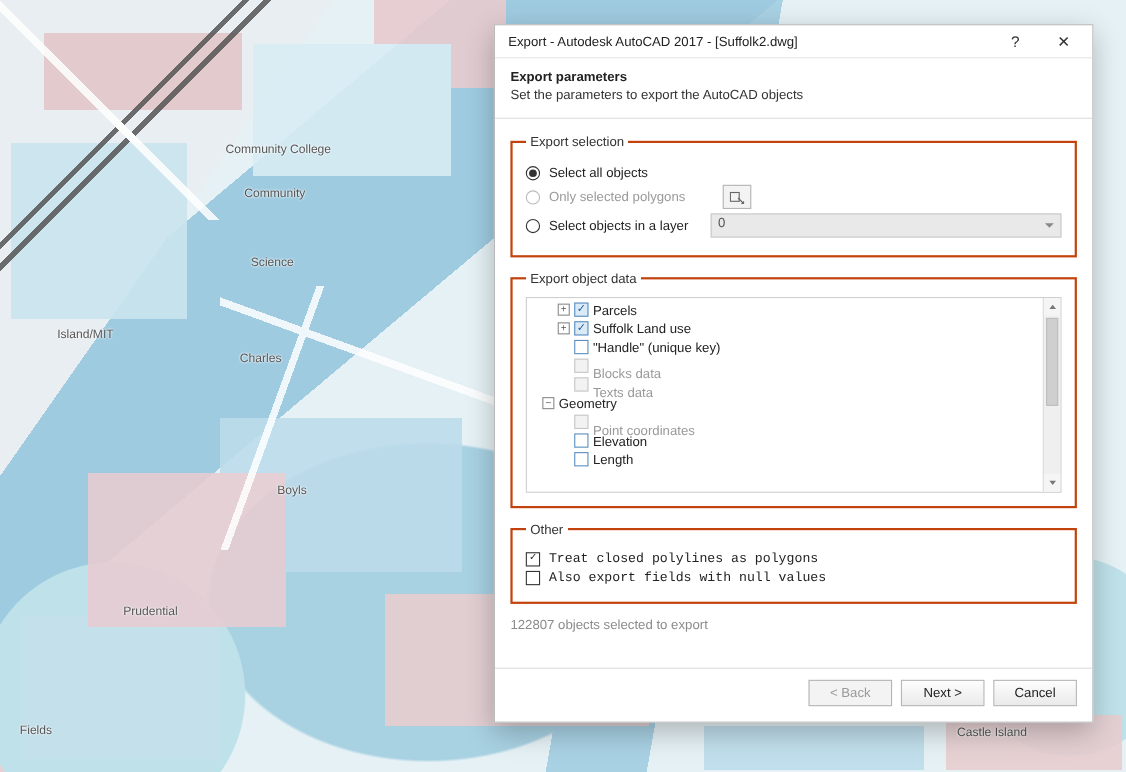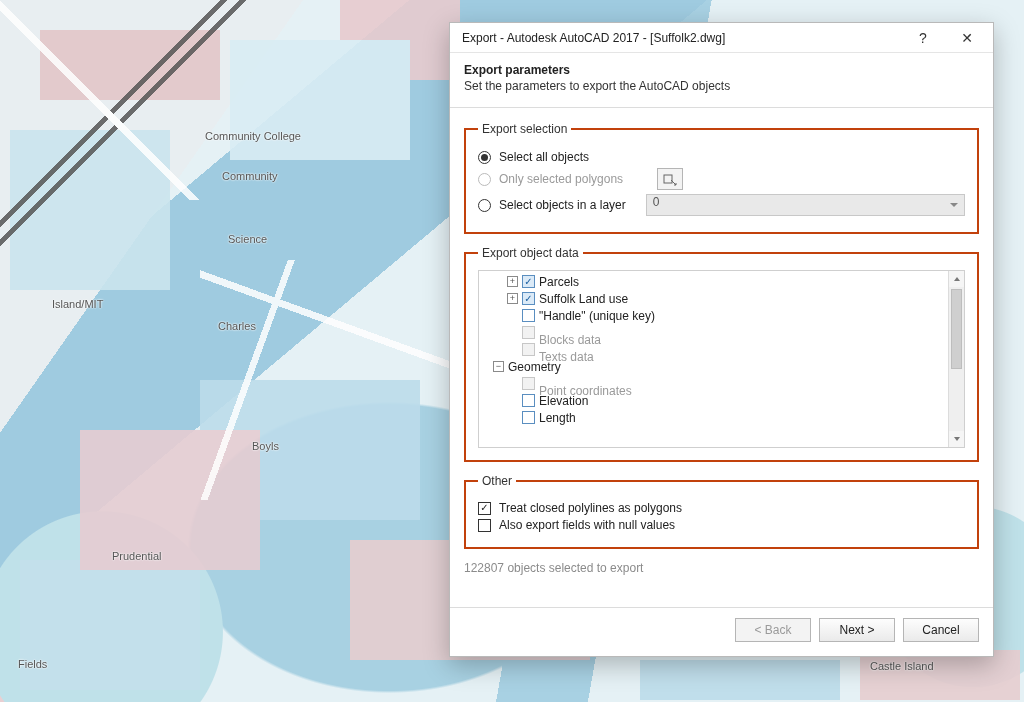--- a/index.html
+++ b/index.html
@@ -146,21 +146,21 @@
   .scroll-arrow{
     position:absolute;left:0;width:100%;height:16px;background:#f5f5f5;
     display:flex;align-items:center;justify-content:center;
   }
   .scroll-arrow.up{top:0;}
   .scroll-arrow.down{bottom:0;}
   .scroll-thumb{
     position:absolute;left:2px;right:2px;top:18px;height:80px;background:#cfcfcf;border:1px solid #bdbdbd;
   }
 
-  .other .row{margin:3px 0;}
+  .other .row{margin:3px 0;font-family:Liberation Mono, monospace;}
   .sqchk{
     width:13px;height:13px;border:1px solid #333;background:#fff;
     display:flex;align-items:center;justify-content:center;
   }
   .sqchk.checked::after{content:"✓";font-size:10px;line-height:1;}
   .status{color:#8b8b8b;margin-top:10px;}
 
   .footer{
     border-top:1px solid #dcdcdc; padding:10px 14px 14px 14px;
     display:flex; justify-content:flex-end; gap:8px;

